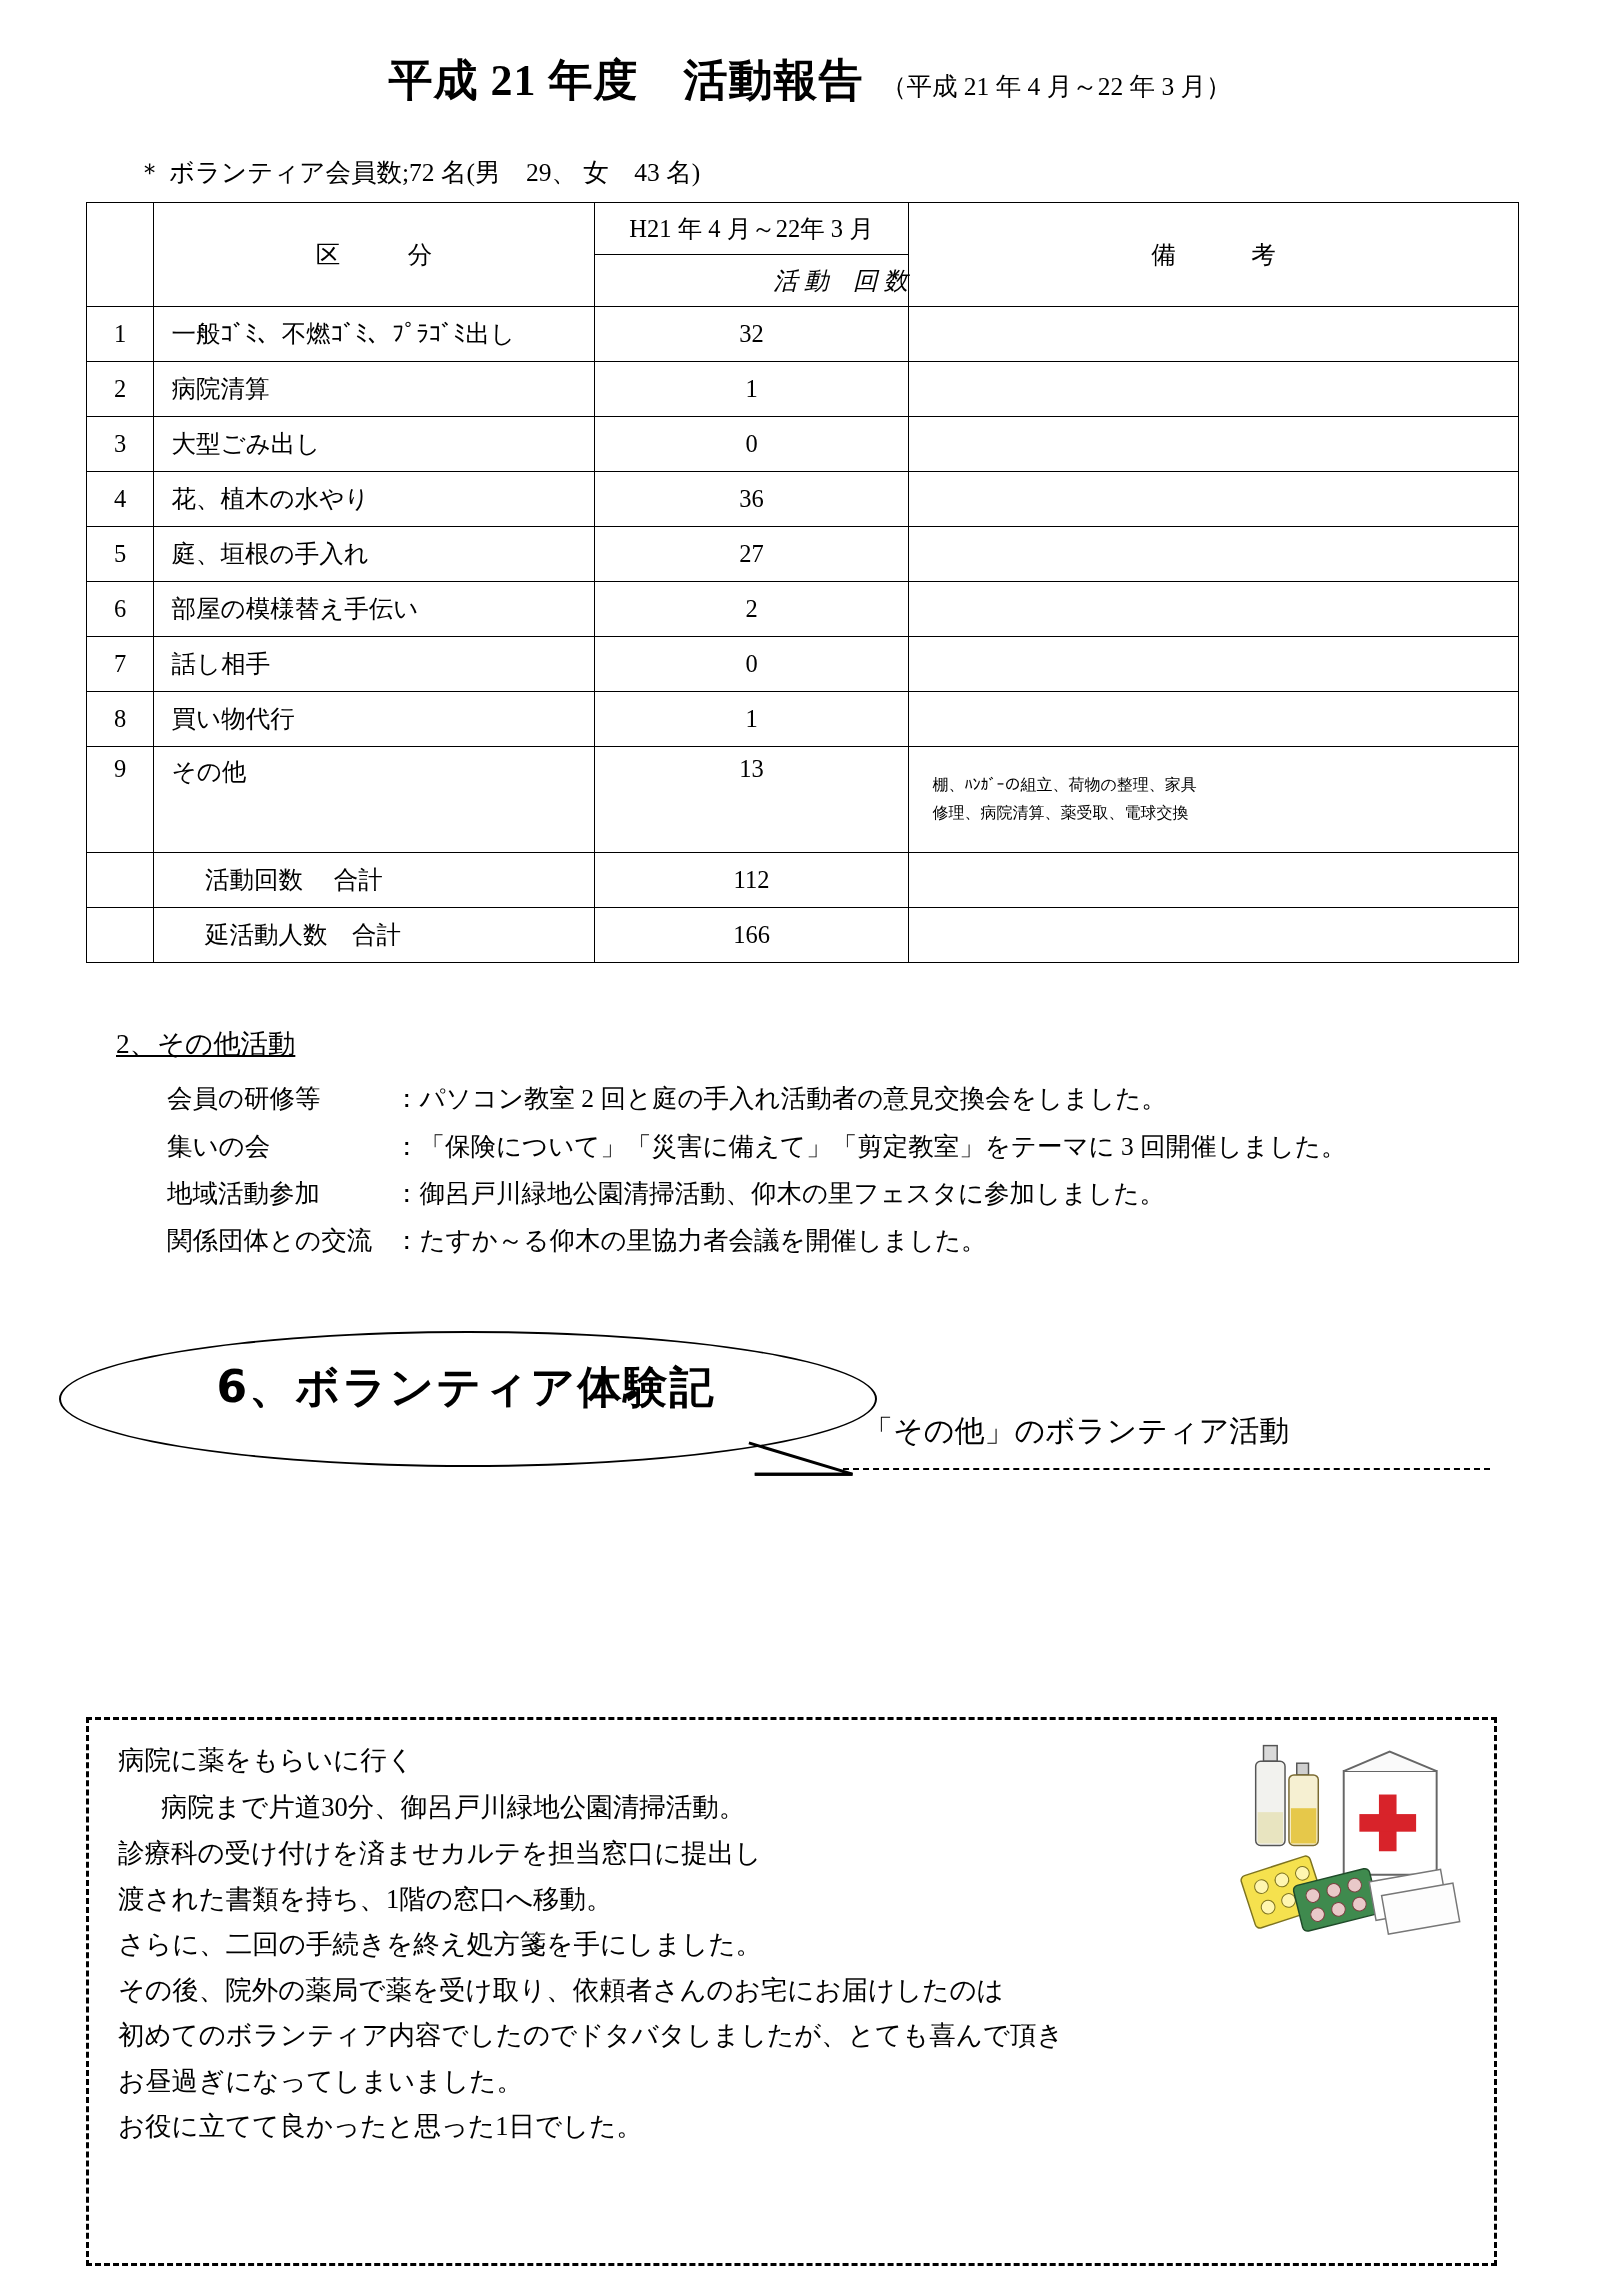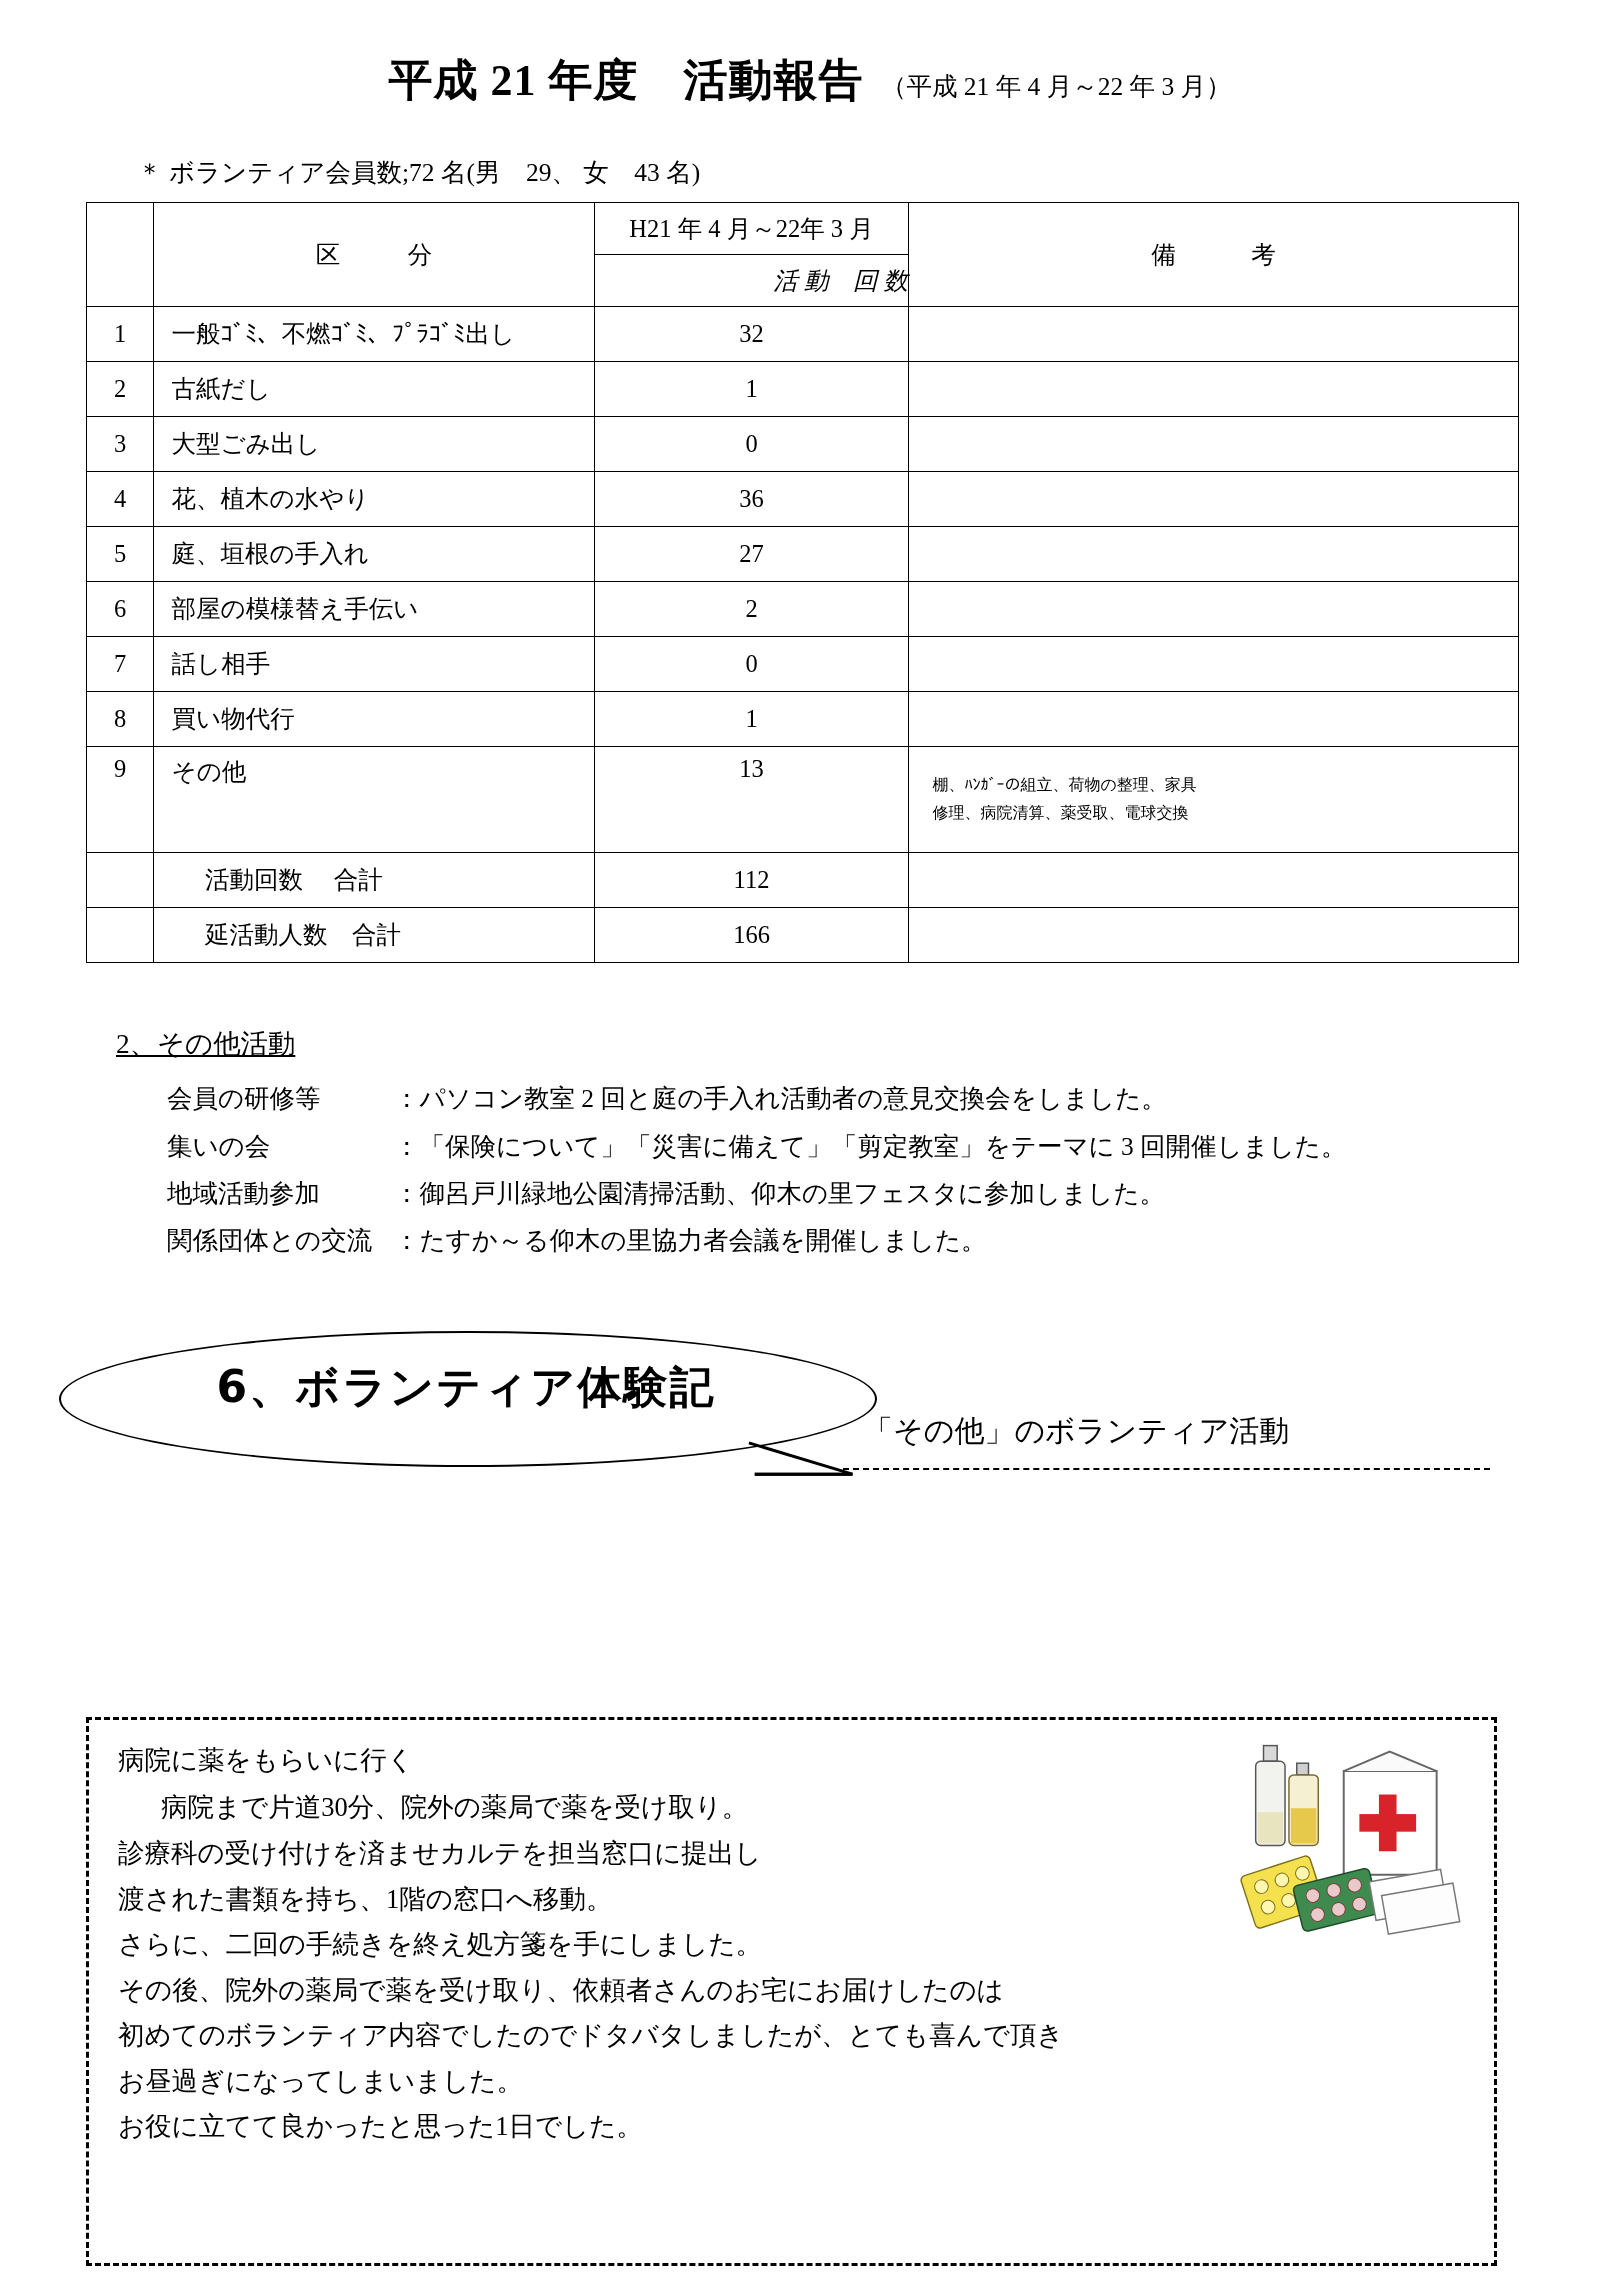--- a/index.html
+++ b/index.html
@@ -251,21 +251,21 @@
       </tr>
 
       <tr class="row-h">
         <td class="col-no">1</td>
         <td class="col-label">一般ｺﾞﾐ、不燃ｺﾞﾐ、ﾌﾟﾗｺﾞﾐ出し</td>
         <td class="col-count">32</td>
         <td class="col-note"></td>
       </tr>
       <tr class="row-h">
         <td class="col-no">2</td>
-        <td class="col-label">古紙だし</td>
+        <td class="col-label">病院清算</td>
         <td class="col-count">1</td>
         <td class="col-note"></td>
       </tr>
       <tr class="row-h">
         <td class="col-no">3</td>
         <td class="col-label">大型ごみ出し</td>
         <td class="col-count">0</td>
         <td class="col-note"></td>
       </tr>
       <tr class="row-h">
@@ -353,21 +353,21 @@
         <line x1="10" y1="36" x2="110" y2="36" stroke="#000" stroke-width="3"></line>
       </svg>
     </div>
     <div class="other-title">「その他」のボランティア活動</div>
     <div class="dash-line"></div>
   </div>
 
   <div class="exp-box">
     <div class="exp-inner">
       <div class="exp-head">病院に薬をもらいに行く</div>
-      <div class="exp-line indent">病院まで片道30分、院外の薬局で薬を受け取り。</div>
+      <div class="exp-line indent">病院まで片道30分、御呂戸川緑地公園清掃活動。</div>
       <div class="exp-line">診療科の受け付けを済ませカルテを担当窓口に提出し</div>
       <div class="exp-line">渡された書類を持ち、1階の窓口へ移動。</div>
       <div class="exp-line">さらに、二回の手続きを終え処方箋を手にしました。</div>
       <div class="exp-line">その後、院外の薬局で薬を受け取り、依頼者さんのお宅にお届けしたのは</div>
       <div class="exp-line">初めてのボランティア内容でしたのでドタバタしましたが、とても喜んで頂き</div>
       <div class="exp-line">お昼過ぎになってしまいました。</div>
       <div class="exp-line">お役に立てて良かったと思った1日でした。</div>
 
       <div class="clipart">
         <svg width="235" height="225" viewBox="0 0 240 230">

